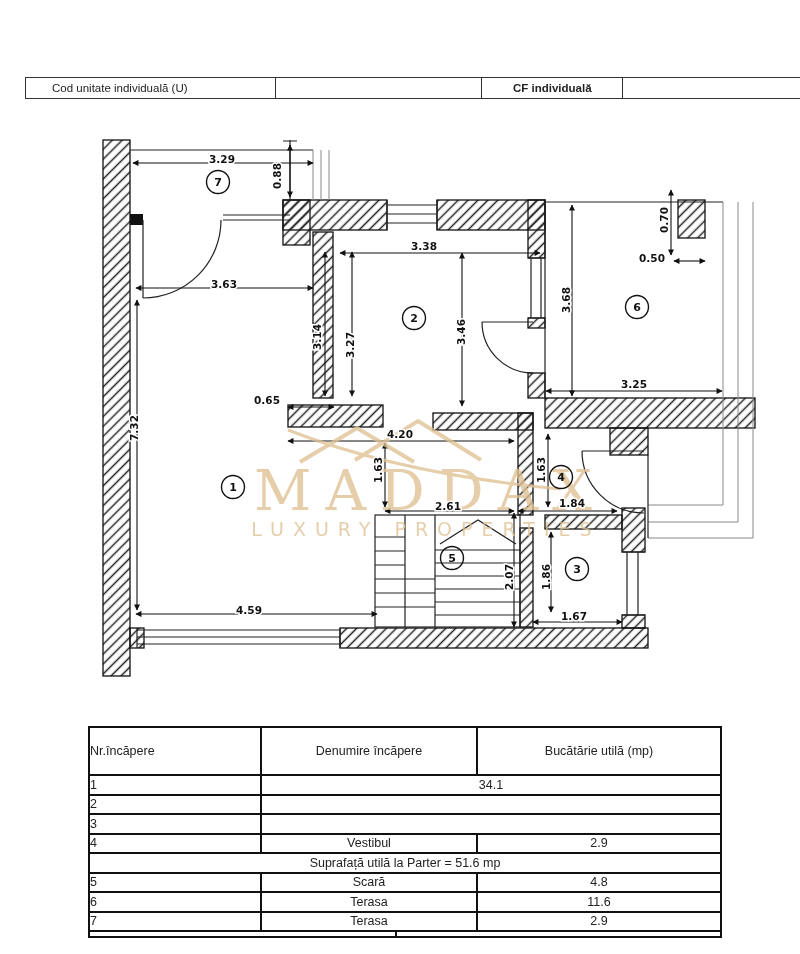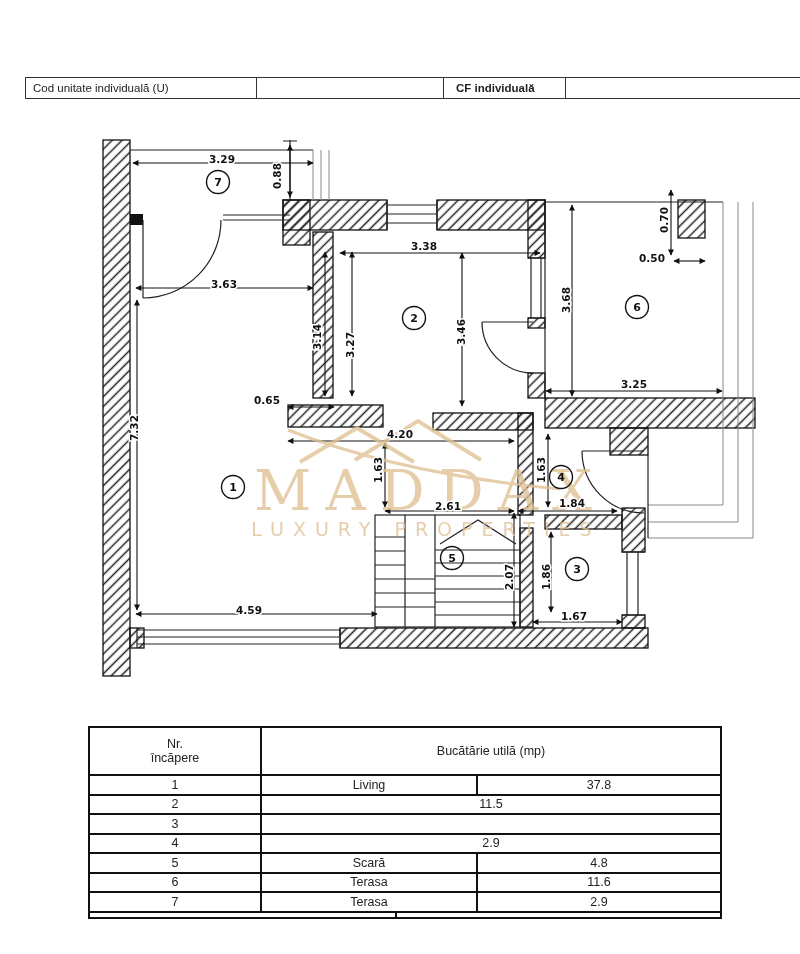--- a/index.html
+++ b/index.html
@@ -2,21 +2,21 @@
 <html><head>
 <meta charset="utf-8">
 <style>
   html,body{margin:0;padding:0;width:800px;height:954px;overflow:hidden;background:#fff;}
   body{position:relative;font-family:"Liberation Sans",sans-serif;color:#1a1a1a;}
 
   
   .htable{position:absolute;left:25px;top:77px;width:790px;height:20px;
           border:1px solid #333;border-right:none;display:flex;align-items:stretch;
           font-size:11.5px;color:#222;}
-  .hcell{border-right:1px solid #333;display:flex;align-items:center;box-sizing:border-box;}
+  .hcell{border-right:1px solid #333;display:flex;align-items:center;box-sizing:border-box;margin-left:19px;}
   .hc1{width:231px;padding-left:7px;}
   .hc2{width:187px;}
   .hc3{width:122px;padding-left:12px;font-weight:bold;}
   .hc4{flex:1;border-right:none;}
 
   
   #plan-svg{position:absolute;left:0;top:0;}
   .wall{fill:url(#hatch);stroke:#111;stroke-width:1.3;}
   .thin{stroke:#222;stroke-width:1.2;fill:none;}
   .gray{stroke:#888;stroke-width:1;fill:none;}
@@ -31,21 +31,21 @@
           fill:#dfc194;text-anchor:middle;}
 
   
   .btable{position:absolute;left:88px;top:726px;width:634px;border:2px solid #111;
           box-sizing:border-box;background:#fff;color:#222;}
   .trow{display:flex;height:19.5px;border-top:2px solid #111;box-sizing:border-box;
         font-size:12.5px;align-items:center;text-align:center;}
   .trow.first{border-top:none;}
   .thead{height:46px;font-size:12.5px;}
   .c1{flex:0 0 172px;border-right:2px solid #111;box-sizing:border-box;height:100%;
-      display:flex;flex-direction:column;align-items:center;justify-content:center;}
+      display:flex;align-items:center;}
   .c2{flex:0 0 216px;border-right:2px solid #111;box-sizing:border-box;height:100%;
       display:flex;align-items:center;justify-content:center;}
   .c3{flex:1;height:100%;display:flex;align-items:center;justify-content:center;}
   .merged{justify-content:center;}
   .tpartial{height:6px;}
   .tpartial .pc1{width:307px;height:100%;border-right:2px solid #111;box-sizing:border-box;}
 </style>
 </head>
 <body>
 
@@ -194,40 +194,41 @@
       <text class="roomnum" x="218" y="182" dominant-baseline="central">7</text>
     </g>
 </svg>
 
 <div class="btable">
   <div class="trow thead first">
     <div class="c1">
       <span>Nr.</span>
       <span>încăpere</span>
     </div>
+    <div class="c2">Denumire încăpere</div>
     <div class="c3">Bucătărie utilă (mp)</div>
   </div>
   <div id="rows-parter">
       <div class="trow">
         <div class="c1">1</div>
-        <div class="c2">Living</div>
-        <div class="c3">37.8</div>
+        <div class="c3">34.1</div>
       </div>
       <div class="trow">
         <div class="c1">2</div>
-        <div class="c3">11.5</div>
       </div>
       <div class="trow">
         <div class="c1">3</div>
       </div>
       <div class="trow">
         <div class="c1">4</div>
+        <div class="c2">Vestibul</div>
         <div class="c3">2.9</div>
       </div>
     </div>
+  <div class="trow merged">Suprafață utilă la Parter = 51.6 mp</div>
   <div id="rows-anexe">
       <div class="trow">
         <div class="c1">5</div>
         <div class="c2">Scară</div>
         <div class="c3">4.8</div>
       </div>
       <div class="trow">
         <div class="c1">6</div>
         <div class="c2">Terasa</div>
         <div class="c3">11.6</div>

